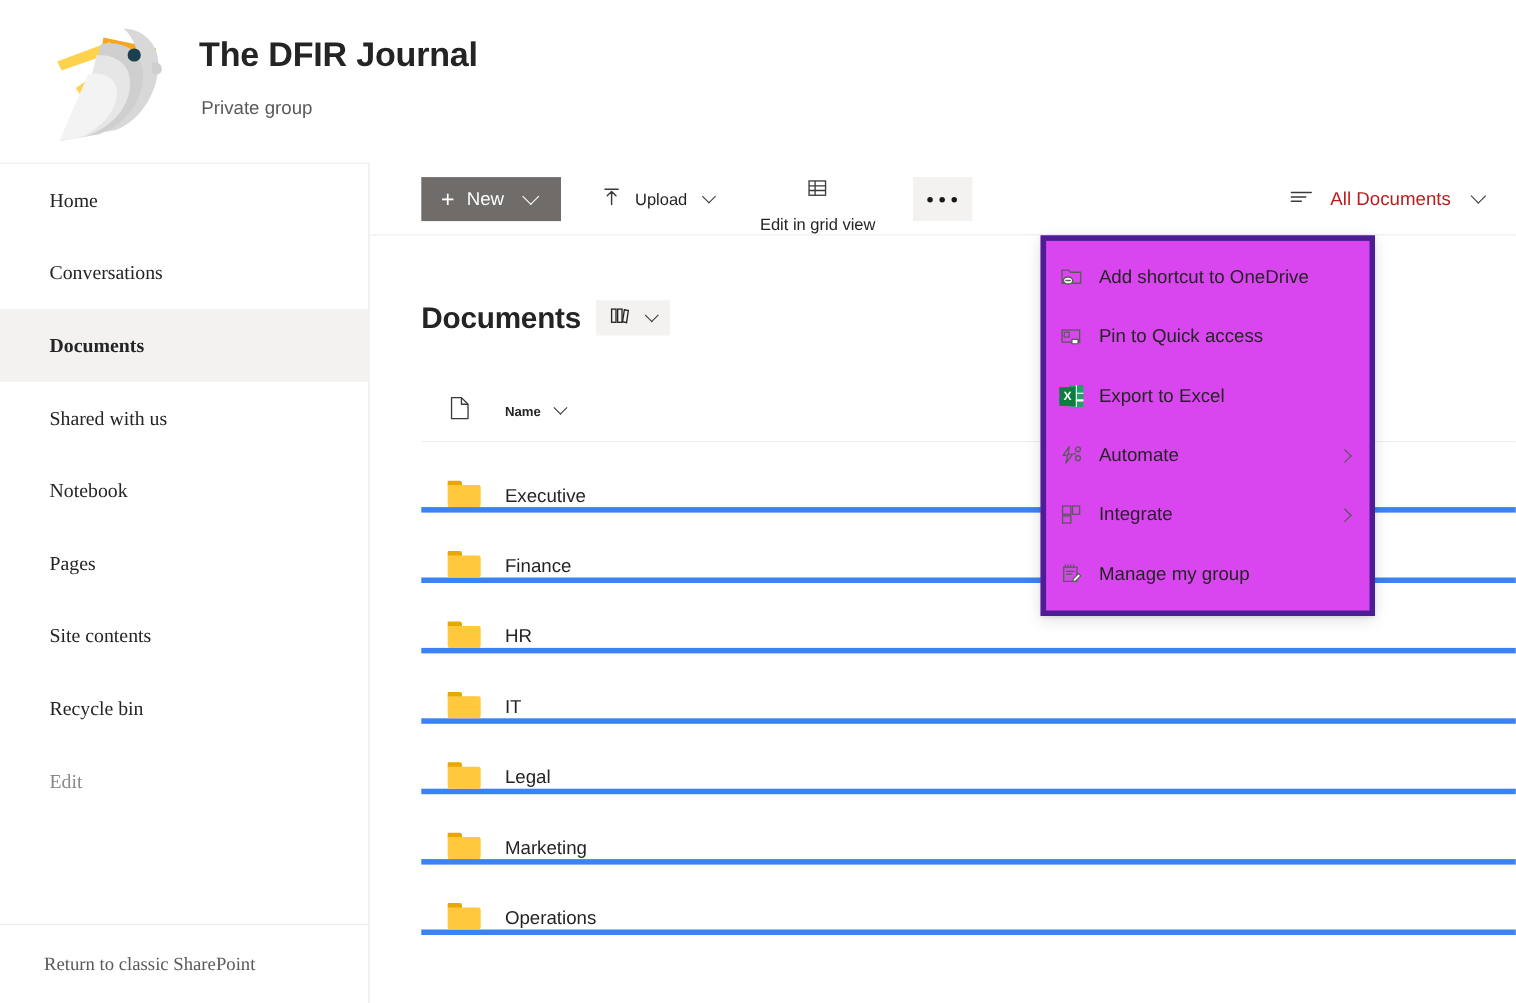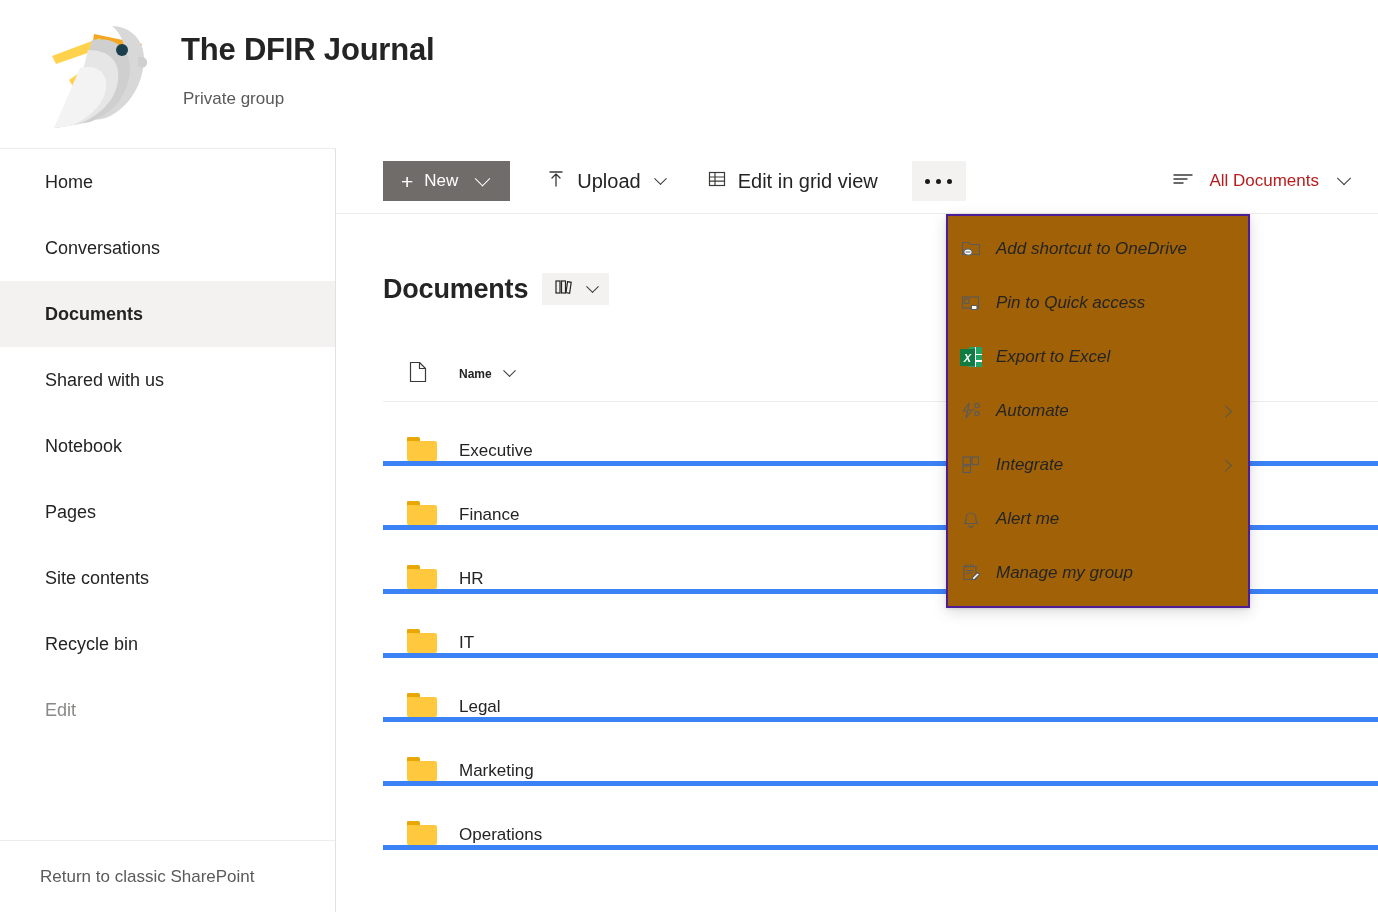--- a/index.html
+++ b/index.html
@@ -43,20 +43,21 @@
 
   
   .sidebar {
     position: absolute;
     left: 0; top: 148px;
     width: 336px;
     height: 764px;
     border-right: 1px solid #e1e1e1;
     border-top: 1px solid #ededed;
     background: #ffffff;
+    font-family: Liberation Serif, serif;
   }
   .nav-list { position: absolute; left: 0; top: 0; width: 335px; }
   .nav-item {
     height: 66px;
     display: flex;
     align-items: center;
     padding-left: 45px;
     font-size: 18px;
     color: #242424;
     cursor: pointer;
@@ -119,21 +120,21 @@
     gap: 11px;
   }
   .btn-new .plus { font-size: 21px; font-weight: 300; line-height: 1; }
   .btn-new .caret { margin-left: 8px; }
   .cmd-btn {
     height: 40px;
     display: flex;
     align-items: center;
     gap: 11px;
     padding: 0 14px;
-    font-size: 20px;
+    font-size: 15px;
     color: #242424;
     cursor: pointer;
     white-space: nowrap;
   }
   .cmd-btn.spaced { margin-left: 22px; }
   .cmd-btn.ellipsis-btn {
     background: #f3f2f1;
     width: 54px;
     justify-content: center;
     padding: 0;
@@ -235,26 +236,25 @@
     width: 30px; height: 20px;
     background: #ffc83d;
     border-radius: 1px 2px 2px 2px;
   }
 
   
   .ctx-menu {
     position: absolute;
     left: 946px; top: 214px;
     width: 304px;
-    background: #a16207;
-    border: 2px solid #4c1d95;
+    background: #d946ef;
+    border: 5px solid #4c1d95;
     box-shadow: 0 4px 14px rgba(0,0,0,0.14), 0 1px 3px rgba(0,0,0,0.10);
     padding: 6px 0;
     z-index: 40;
-    font-style: italic;
   }
   .ctx-item {
     height: 54px;
     display: flex;
     align-items: center;
     padding: 0 16px 0 12px;
     font-size: 17px;
     color: #242424;
     cursor: pointer;
     position: relative;
@@ -382,21 +382,21 @@
       <div class="cmd-btn spaced">
         <span>
           <svg width="20" height="20" viewBox="0 0 20 20">
               <path d="M10 17V5M10 5l-4 4M10 5l4 4M4 3h12" stroke="#3b3a39" stroke-width="1.3" fill="none" stroke-linecap="round"></path>
             </svg>
         </span>
         <span>Upload</span>
         <span class="caret" style="width:9px;height:9px;border-width:1.5px;margin-left:4px;"></span>
       </div>
 
-      <div class="cmd-btn" style="margin-left:14px;">
+      <div class="cmd-btn" style="margin-left:14px;flex-direction:column;">
         <span>
           <svg width="20" height="20" viewBox="0 0 20 20">
               <rect x="2.5" y="3.5" width="15" height="13" stroke="#3b3a39" stroke-width="1.2" fill="none"></rect>
               <path d="M2.5 8h15M2.5 12.2h15M8 3.5v13" stroke="#3b3a39" stroke-width="1.2"></path>
             </svg>
         </span>
         <span>Edit in grid view</span>
       </div>
 
       <div class="cmd-btn ellipsis-btn">
@@ -574,29 +574,20 @@
       <svg width="22" height="22" viewBox="0 0 22 22">
         <rect x="3" y="3" width="7.5" height="7.5" stroke="#5a5a5a" stroke-width="1.2" fill="none"></rect>
         <rect x="12" y="3" width="6.5" height="7.5" stroke="#5a5a5a" stroke-width="1.2" fill="none"></rect>
         <rect x="3" y="12" width="7.5" height="6.5" stroke="#5a5a5a" stroke-width="1.2" fill="none"></rect>
       </svg>
     </span>
     <span>Integrate</span>
     <span class="ctx-sub"></span>
   </div>
 
-  <div class="ctx-item">
-    <span class="ctx-ico">
-      <svg width="22" height="22" viewBox="0 0 22 22">
-        <path d="M4.5 15.5c1.6-1.2 1.6-3 1.6-5.3 0-3 2.1-5.2 4.9-5.2s4.9 2.2 4.9 5.2c0 2.3 0 4.1 1.6 5.3z" stroke="#5a5a5a" stroke-width="1.2" fill="none" stroke-linejoin="round"></path>
-        <path d="M9 17.3a2 2 0 0 0 4 0" stroke="#5a5a5a" stroke-width="1.2" fill="none"></path>
-      </svg>
-    </span>
-    <span>Alert me</span>
-  </div>
 
   <div class="ctx-item">
     <span class="ctx-ico">
       <svg width="22" height="22" viewBox="0 0 22 22">
         <path d="M4 4.5h12v13H4z" stroke="#5a5a5a" stroke-width="1.2" fill="none"></path>
         <path d="M5.5 2.5v2.5M8 2.5v2.5M10.5 2.5v2.5M13 2.5v2.5" stroke="#5a5a5a" stroke-width="1.1" stroke-linecap="round"></path>
         <path d="M6.5 8.5h7M6.5 11h5" stroke="#5a5a5a" stroke-width="1.1" stroke-linecap="round"></path>
         <path d="M17.5 10.5l2 2-5 5h-2v-2z" stroke="#5a5a5a" stroke-width="1.2" fill="#ffffff" stroke-linejoin="round"></path>
       </svg>
     </span>

